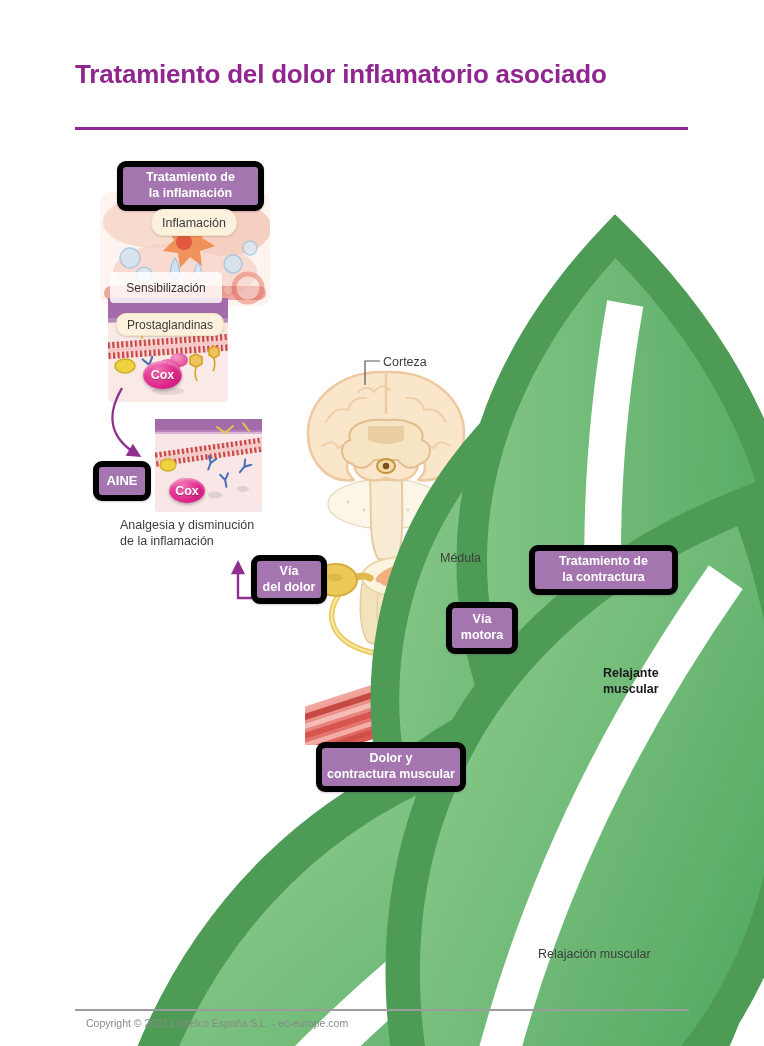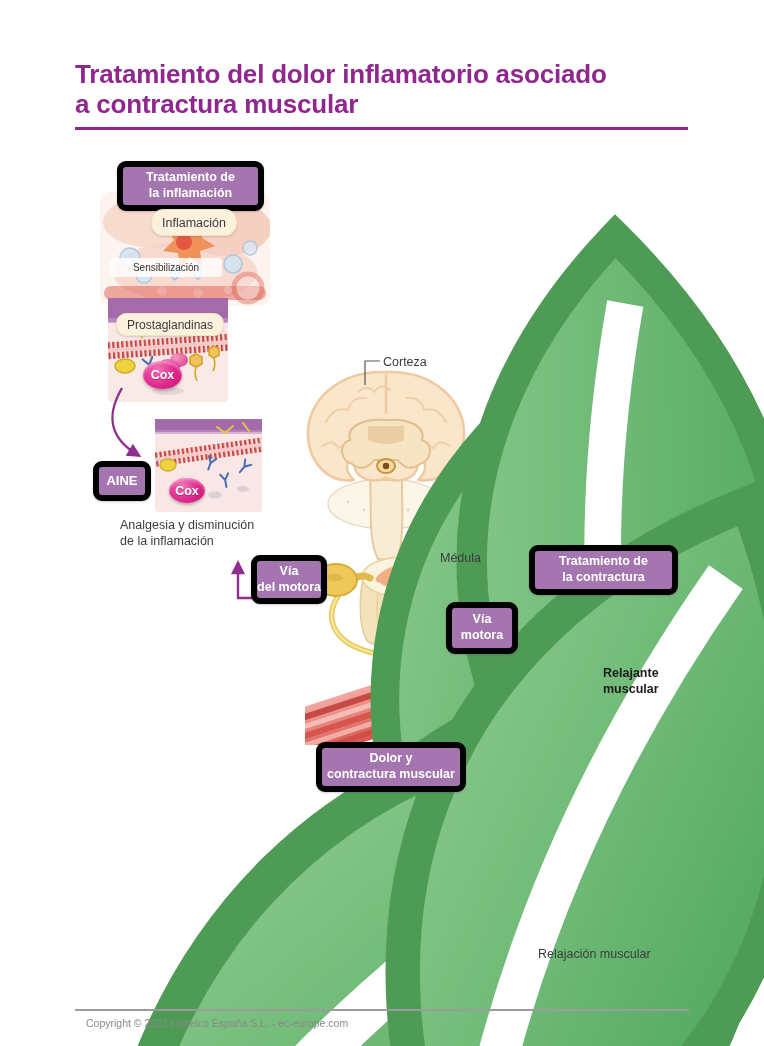--- a/index.html
+++ b/index.html
@@ -21,22 +21,22 @@
   .via-dolor{left:251px;top:545px;width:64px;height:37px;}
   .via-motora{left:446px;top:592px;width:60px;height:40px;}
   .dolor-contractura{left:316px;top:732px;width:138px;height:38px;}
   .hdr-contractura{left:529px;top:535px;width:137px;height:38px;}
   
   .pill{background:#FBF1DD;border:1px solid #EFE3C6;border-radius:12px;color:#3C3C3C;
         font-size:12.5px;display:flex;align-items:center;justify-content:center;z-index:5;
         box-shadow:0 1px 2px rgba(120,90,60,0.25);}
   .pill-inflamacion{left:151px;top:199px;width:84px;height:25px;}
   .pill-prostaglandinas{left:116px;top:303px;width:106px;height:21px;font-size:12px;border-radius:10px;}
-  .lbl-sensibilizacion{left:110px;top:248px;width:112px;height:19px;background:rgba(255,255,255,0.82);
-        border-radius:4px;color:#333;font-size:10px;display:flex;align-items:center;
+  .lbl-sensibilizacion{left:110px;top:262px;width:112px;height:31px;background:rgba(255,255,255,0.82);
+        border-radius:4px;color:#333;font-size:12px;display:flex;align-items:center;
         justify-content:center;z-index:5;}
   
   .cox{border-radius:50%;color:#fff;font-weight:bold;font-size:12.5px;display:flex;
        align-items:center;justify-content:center;z-index:5;
        background:radial-gradient(circle at 38% 30%, #F273B4 0%, #E0268C 55%, #C01371 100%);
        box-shadow:0 2px 3px rgba(0,0,0,0.25), inset 0 2px 3px rgba(255,255,255,0.45);
        text-shadow:0 1px 1px rgba(0,0,0,0.3);}
   .cox1{left:143px;top:351px;width:39px;height:28px;}
   .cox2{left:169px;top:468px;width:36px;height:25px;}
   
@@ -91,21 +91,20 @@
         <path d="M15,4 C10,9 7,14 5,19" stroke="#FFFFFF" stroke-width="1.2" fill="none"></path>
       </symbol>
       <clipPath id="blobclip">
         <path d="M78,40 C80,18 108,6 135,10 C160,2 195,10 202,32 C212,50 204,74 188,82 C184,98 160,104 142,98 C120,106 94,100 86,86 C70,80 68,56 78,40 Z"></path>
       </clipPath>
     </defs>
   </svg>
 
   <h1 class="abs page-title" style="margin:0;">
     <span>Tratamiento del dolor inflamatorio asociado</span>
-    <span>a contractura muscular</span>
   </h1>
   <div class="abs title-rule"></div>
 
   <div class="abs ill under" style="left:100px;top:182px;">
     <svg width="170" height="114" viewBox="0 0 170 114">
       <rect width="170" height="114" rx="10" fill="#FDF4EF"></rect>
       <ellipse cx="55" cy="30" rx="52" ry="26" fill="#F6D8C9" opacity="0.9"></ellipse>
       <ellipse cx="126" cy="36" rx="45" ry="28" fill="#F2C6B4" opacity="0.8"></ellipse>
       <ellipse cx="85" cy="80" rx="72" ry="30" fill="#F6CFC4" opacity="0.7"></ellipse>
       <path d="M84,26 l8,12 14,-6 -4,14 13,8 -15,5 2,15 -12,-9 -10,11 -2,-15 -15,-2 11,-11 -8,-13 14,4 z" fill="#EE8A4D" opacity="0.9"></path>
@@ -391,21 +390,21 @@
   <div class="abs cox cox2">Cox</div>
   <div class="abs caption cap-analgesia">
     <span>Analgesia y disminución</span>
     <span>de la inflamación</span>
   </div>
 
   <div class="abs caption cap-corteza">Corteza</div>
   <div class="abs caption cap-medula">Médula</div>
   <div class="abs pbox via-dolor">
     <span>Vía</span>
-    <span>del motora</span>
+    <span>del dolor</span>
   </div>
   <div class="abs pbox via-motora">
     <span>Vía</span>
     <span>motora</span>
   </div>
   <div class="abs pbox dolor-contractura">
     <span>Dolor y</span>
     <span>contractura muscular</span>
   </div>
 

